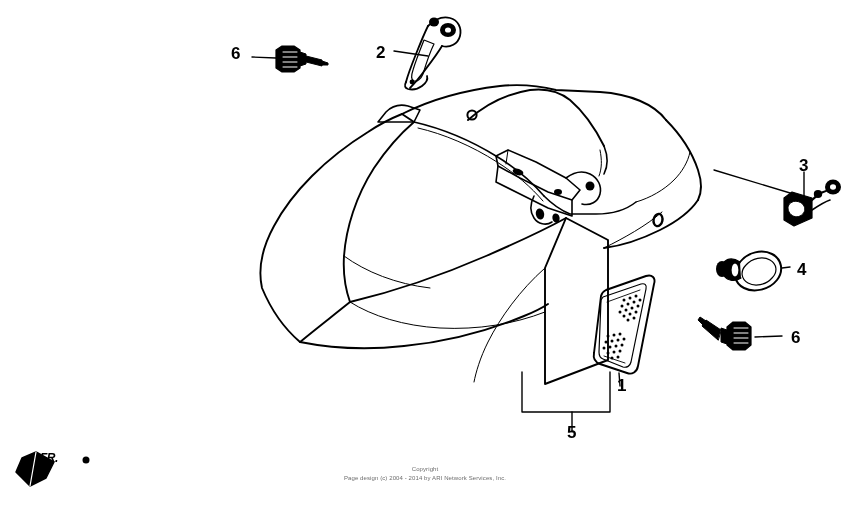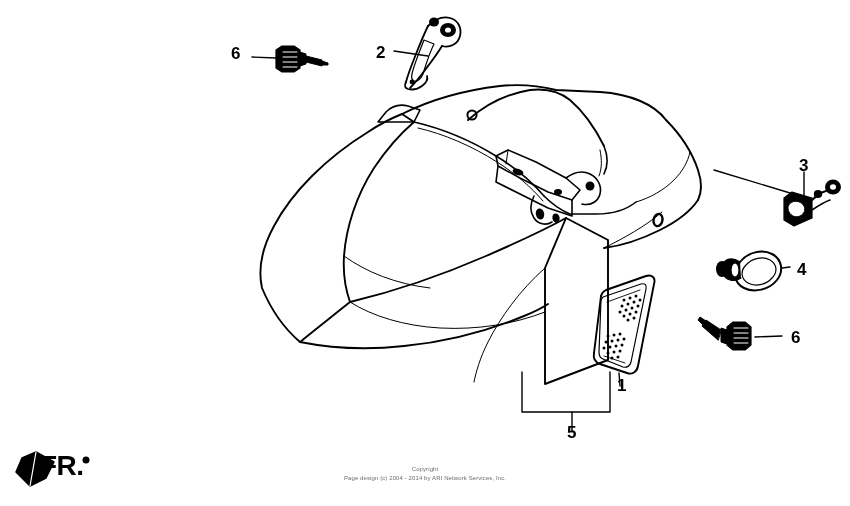--- a/index.html
+++ b/index.html
@@ -35,22 +35,23 @@
     color: #000000;
     line-height: 1;
     letter-spacing: 0px;
     user-select: none;
   }
   #fr-text {
     position: absolute;
     left: 40px;
     top: 452px;
     font-family: "Liberation Sans", sans-serif;
-    font-size: 28px;
+    font-size: 12px;
     font-weight: bold;
+    font-style: italic;
     color: #000000;
     line-height: 1;
     letter-spacing: -0.5px;
   }
   #footer {
     position: absolute;
     left: 0;
     top: 465px;
     width: 850px;
     text-align: center;

